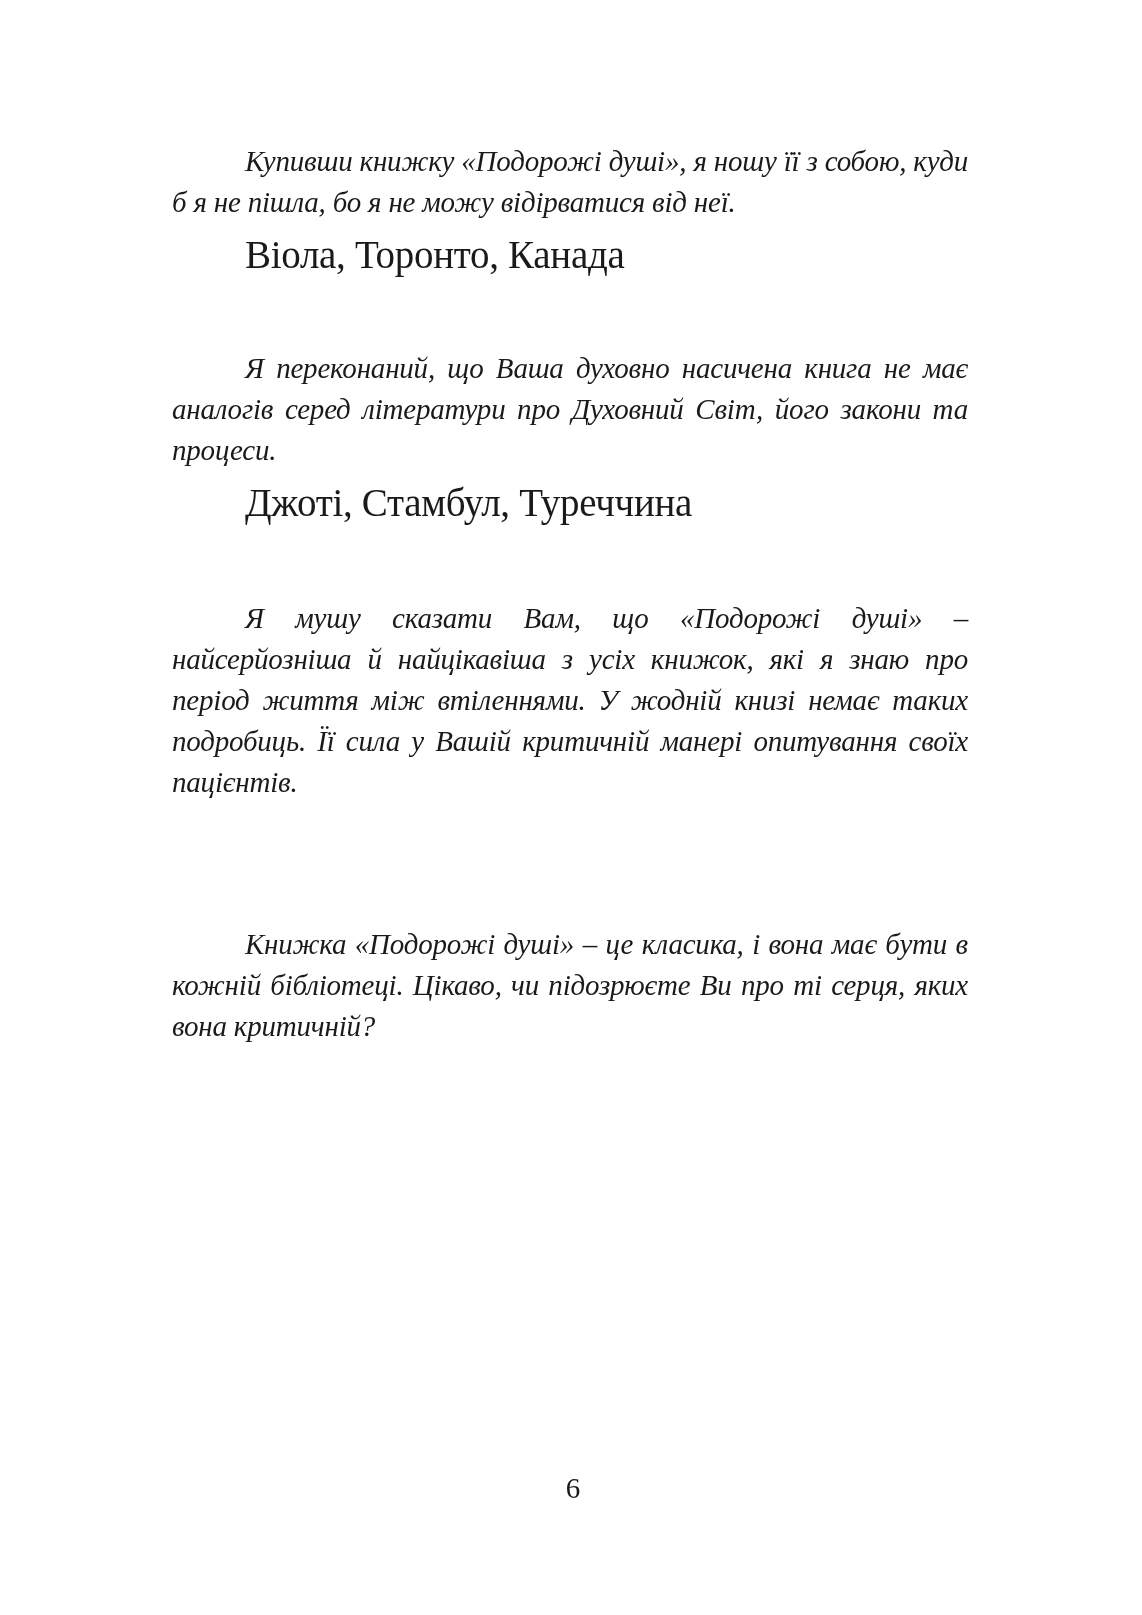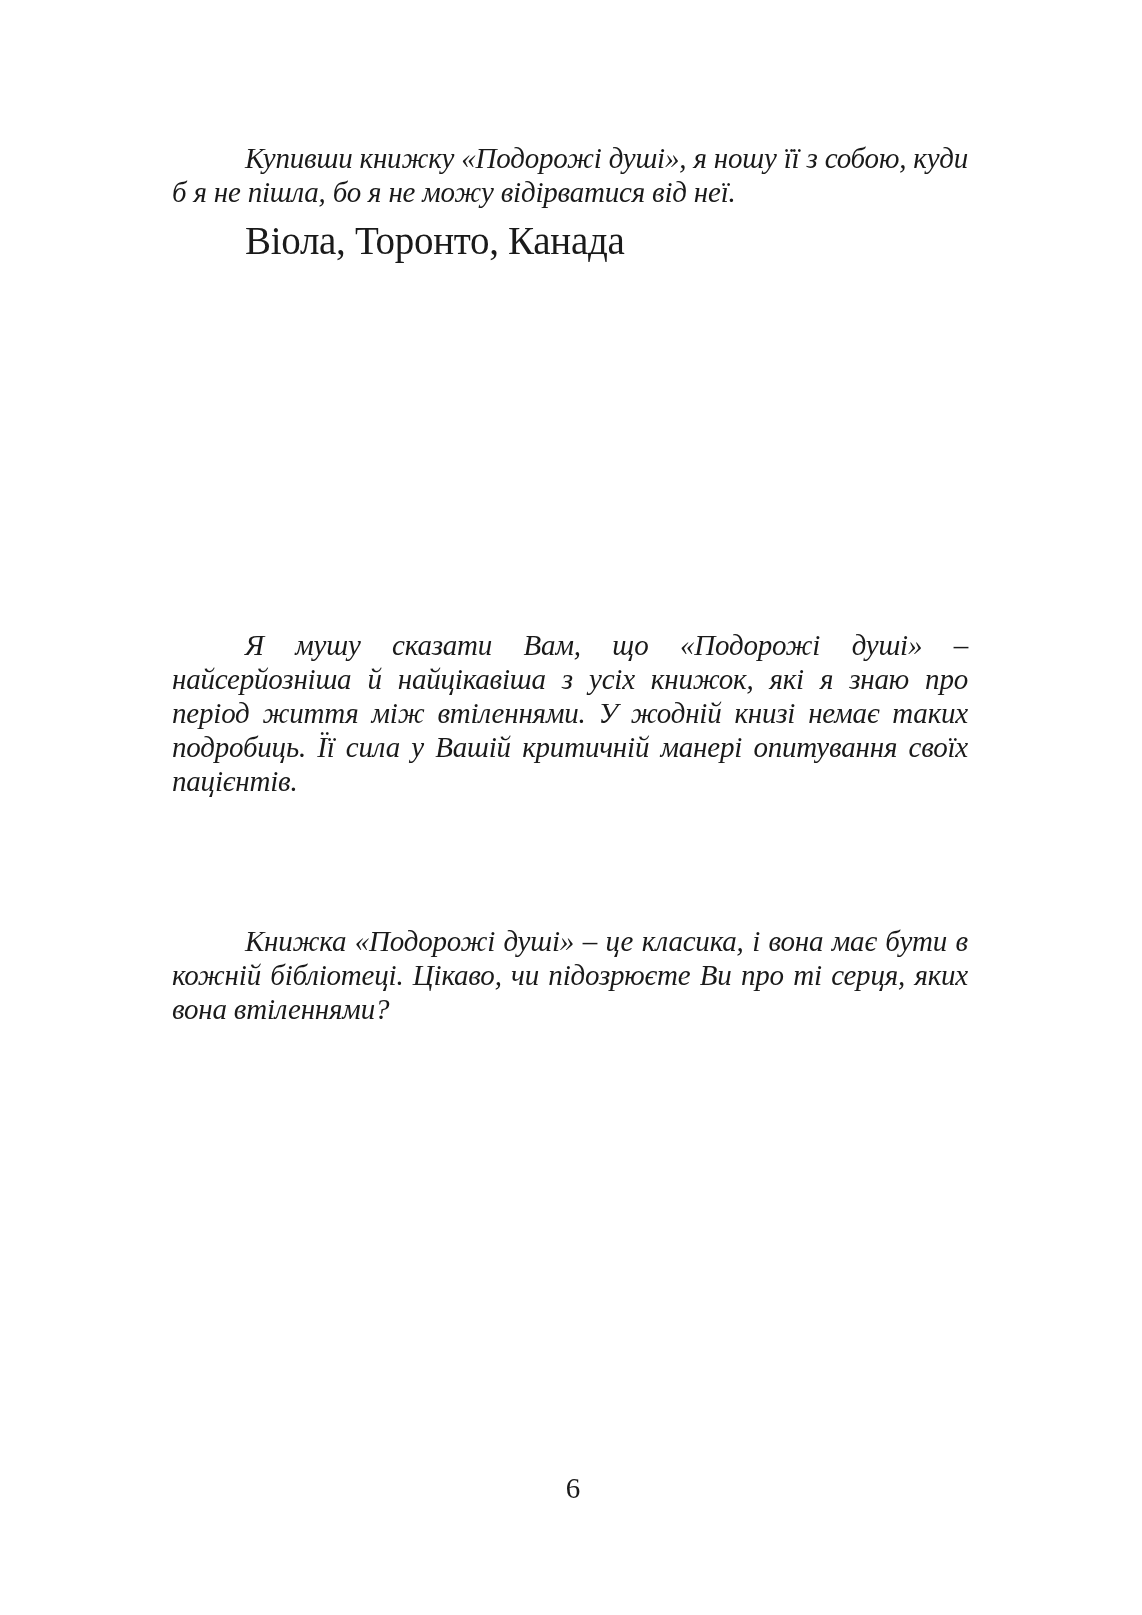--- a/index.html
+++ b/index.html
@@ -23,38 +23,38 @@
     }
     .text-block {
       position: absolute;
       left: 172px;
       width: 796px;
     }
     .quote {
       margin: 0;
       font-style: italic;
       font-size: 29px;
-      line-height: 34px;
+      line-height: 41px;
       text-align: justify;
       text-align-last: left;
       text-indent: 73px;
       letter-spacing: -0.2px;
       word-spacing: 0px;
     }
     .attribution {
       margin: 11px 0 0 0;
       padding-left: 73px;
       font-style: normal;
       font-size: 39px;
       line-height: 41px;
       letter-spacing: -0.3px;
     }
     #block-1 { top: 141px; }
     #block-2 { top: 348px; }
-    #block-3 { top: 628px; }
+    #block-3 { top: 598px; }
     #block-4 { top: 924px; }
     .page-number {
       position: absolute;
       left: 0;
       width: 1142px;
       top: 1470px;
       text-align: center;
       font-size: 29px;
       line-height: 36px;
       padding-left: 2px;
@@ -63,24 +63,28 @@
 </head>
 <body>
 
 <div class="page">
 
   <div class="text-block" id="block-1">
     <p class="quote">Купивши книжку «Подорожі душі», я ношу її з собою, куди б я не пішла, бо я не можу відірватися від неї.</p>
     <p class="attribution">Віола, Торонто, Канада</p>
   </div>
 
+  <div class="text-block" id="block-2">
+    <p class="quote">Я переконаний, що Ваша духовно насичена книга не має аналогів серед літератури про Духовний Світ, його закони та процеси.</p>
+    <p class="attribution">Джоті, Стамбул, Туреччина</p>
+  </div>
 
   <div class="text-block" id="block-3">
     <p class="quote">Я мушу сказати Вам, що «Подорожі душі» – найсерйозніша й найцікавіша з усіх книжок, які я знаю про період життя між втіленнями. У жодній книзі немає таких подробиць. Її сила у Вашій критичній манері опитування своїх пацієнтів.</p>
   </div>
 
   <div class="text-block" id="block-4">
-    <p class="quote">Книжка «Подорожі душі» – це класика, і вона має бути в кожній бібліотеці. Цікаво, чи підозрюєте Ви про ті серця, яких вона втіленнями?</p>
+    <p class="quote">Книжка «Подорожі душі» – це класика, і вона має бути в кожній бібліотеці. Цікаво, чи підозрюєте Ви про ті серця, яких вона критичній?</p>
   </div>
 
   <div class="page-number">6</div>
 
 </div>
 
 </body></html>

